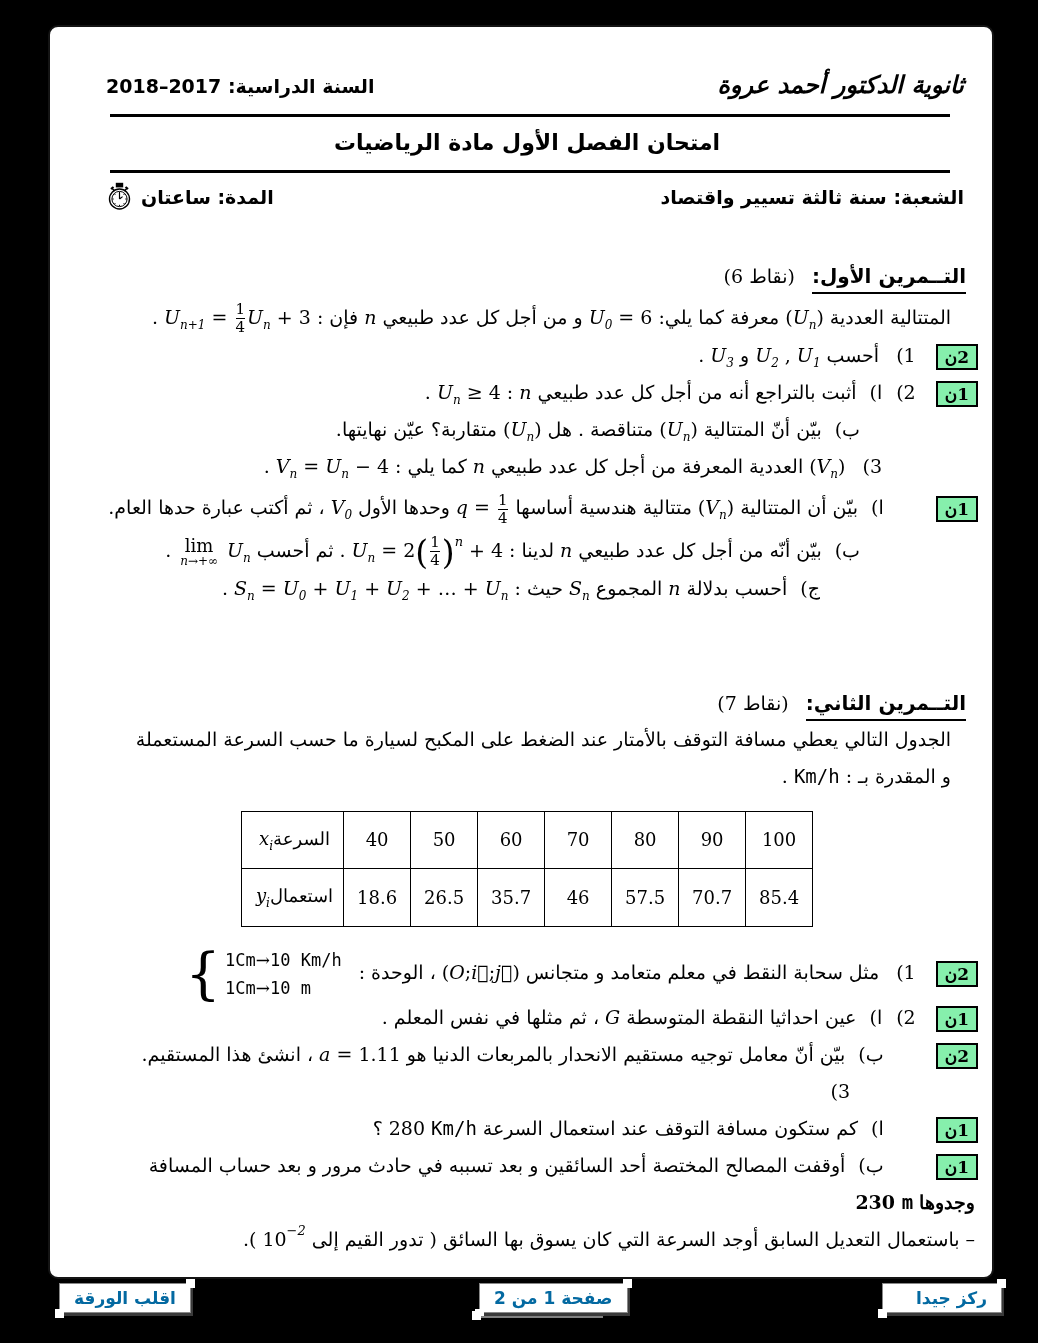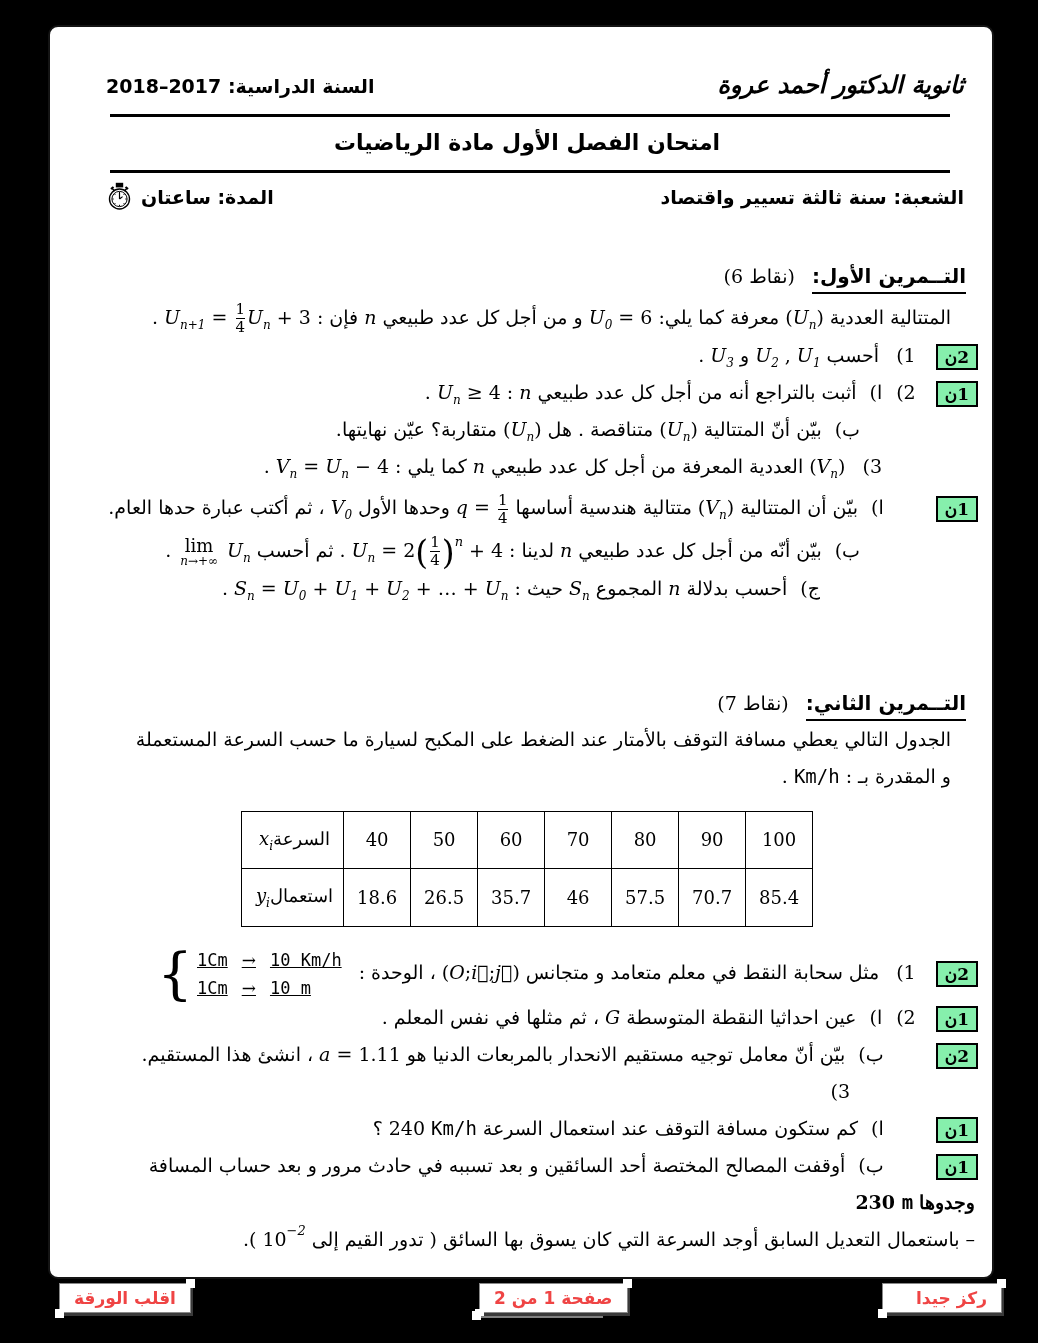--- a/index.html
+++ b/index.html
@@ -53,34 +53,34 @@
         background:#86efac;}
   .pbox.wide-gap{margin-left:52px;}
   .qn{direction:ltr;unicode-bidi:isolate;margin-left:14px;font-size:19px;}
   .ql{direction:ltr;unicode-bidi:isolate;margin-left:10px;font-size:19px;}
 
   
   .brace-wrap{display:inline-flex;direction:ltr;align-items:center;vertical-align:middle;
               margin:0 14px;}
   .brace{font-size:56px;font-weight:200;line-height:.9;margin-right:4px;}
   .brace-col{display:inline-flex;flex-direction:column;gap:8px;}
-  .brace-row{display:flex;gap:14px;font-size:17px;text-decoration:underline;}
+  .brace-row{display:flex;font-size:17px;}
   .brace-row .u{font-family:"DejaVu Sans Mono","Liberation Mono",monospace;}
 
   
   .tbl-wrap{display:flex;justify-content:center;margin:16px 0 22px 0;direction:ltr;}
   table.data{border-collapse:collapse;direction:ltr;}
   table.data td{border:1.6px solid #000;padding:16px 10px;text-align:center;font-size:18px;
                 min-width:46px;}
   td.lbl{direction:rtl;min-width:88px;}
   td.lbl .sym{direction:ltr;unicode-bidi:isolate;font-style:italic;margin-left:4px;}
   td.lbl .sym sub{font-size:12px;}
 
   
-  .fbox{position:absolute;background:#fff;color:#ef4444;border:1px solid #888;
+  .fbox{position:absolute;background:#fff;color:#0369a1;border:1px solid #888;
         font-family:"DejaVu Sans","Liberation Sans",sans-serif;font-weight:700;font-size:17px;
         padding:4px 14px;box-shadow:2px 3px 0 #3a3a3a;}
   .fbox::before{content:"";position:absolute;left:-5px;bottom:-6px;width:9px;height:9px;background:#fff;}
   .fbox::after{content:"";position:absolute;right:-5px;top:-5px;width:9px;height:9px;background:#fff;}
   .fb-right{left:882px;top:1283px;padding-left:33px;}
   .fb-center{left:479px;top:1283px;}
   .fb-left{left:59px;top:1283px;}
   .under-line{position:absolute;left:481px;top:1316px;width:122px;height:2px;background:#808080;}
   .under-sq{position:absolute;left:472px;top:1311px;width:9px;height:9px;background:#fff;}
 
@@ -214,21 +214,21 @@
                 <span class="brace-row">
                   <span class="u">1Cm</span>
                   <span>→</span>
                   <span class="u">10 m</span>
                 </span>
               </span>
             </span></div>
           <div class="line" dir="rtl"><span class="pbox">ن1</span><span class="qn" dir="ltr">(2</span><span class="ql" dir="ltr">(ا</span><span class="ar">عين احداثيا النقطة المتوسطة</span><span class="math"><span class="m-var">G</span></span><span class="ar">، ثم مثلها في نفس المعلم .</span></div>
           <div class="line" dir="rtl"><span class="pbox wide-gap">ن2</span><span class="ql" dir="ltr">(ب</span><span class="ar">بيّن أنّ معامل توجيه مستقيم الانحدار بالمربعات الدنيا هو</span><span class="math"><span class="m-var">a</span><span class="m-txt"> = 1.11</span></span><span class="ar">، انشئ هذا المستقيم.</span></div>
           <div class="line" dir="rtl" style="margin-right: 128px;"><span class="qn" dir="ltr">(3</span></div>
-          <div class="line" dir="rtl"><span class="pbox wide-gap">ن1</span><span class="ql" dir="ltr">(ا</span><span class="ar">كم ستكون مسافة التوقف عند استعمال السرعة</span><span class="math"><span class="m-txt">240 </span><span class="m-mono">Km/h</span></span><span class="ar">؟</span></div>
+          <div class="line" dir="rtl"><span class="pbox wide-gap">ن1</span><span class="ql" dir="ltr">(ا</span><span class="ar">كم ستكون مسافة التوقف عند استعمال السرعة</span><span class="math"><span class="m-txt">280 </span><span class="m-mono">Km/h</span></span><span class="ar">؟</span></div>
           <div class="line" dir="rtl"><span class="pbox wide-gap">ن1</span><span class="ql" dir="ltr">(ب</span><span class="ar">أوقفت المصالح المختصة أحد السائقين و بعد تسببه في حادث مرور و بعد حساب المسافة</span></div>
           <div class="line center" dir="rtl"><span class="ar">وجدوها</span><span class="math"><span class="m-txt">230 </span><span class="m-mono">m</span></span></div>
           <div class="line" dir="rtl" style=""><span class="ar">– باستعمال التعديل السابق أوجد السرعة التي كان يسوق بها السائق</span><span class="ar">( تدور القيم إلى</span><span class="math"><span class="m-txt">10</span><span class="m-sup">−2</span></span><span class="ar">).</span></div>
         </div>
     </div>
 
   </div>
 </div>
 
 <div class="fbox fb-right">ركز جيدا</div>

